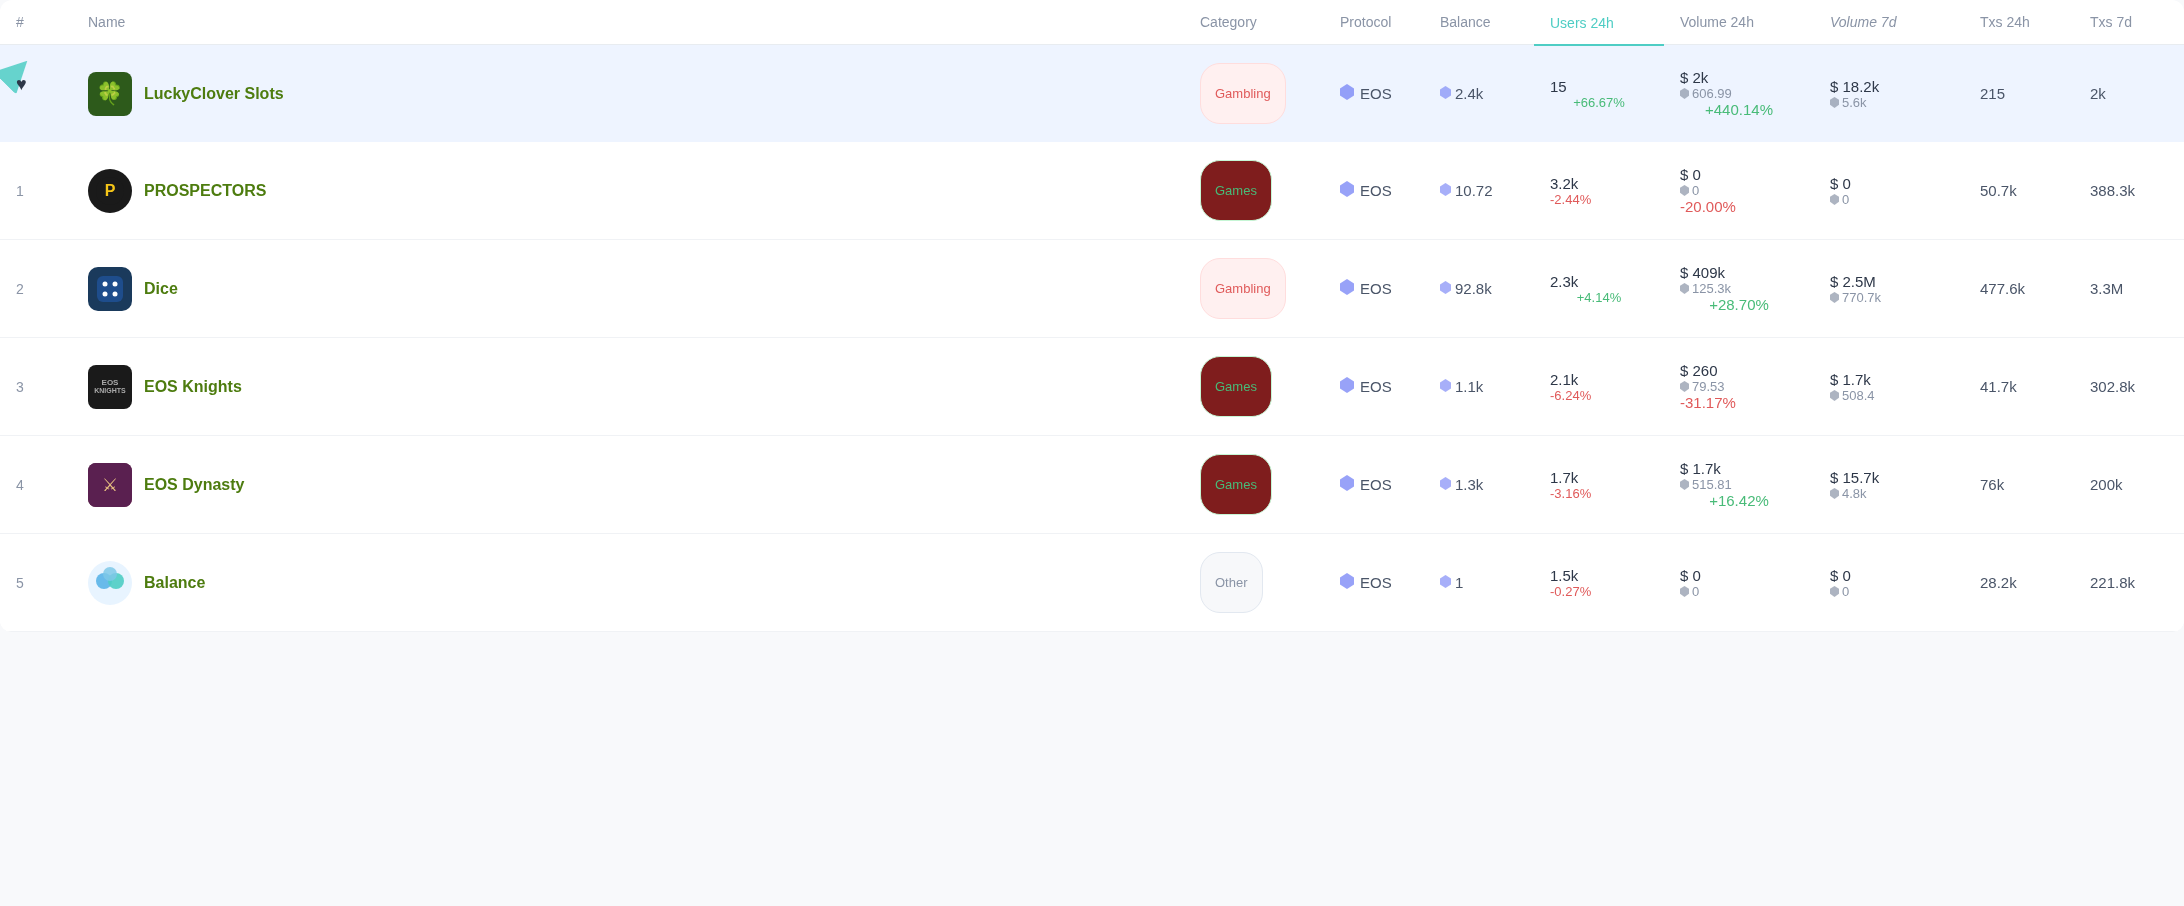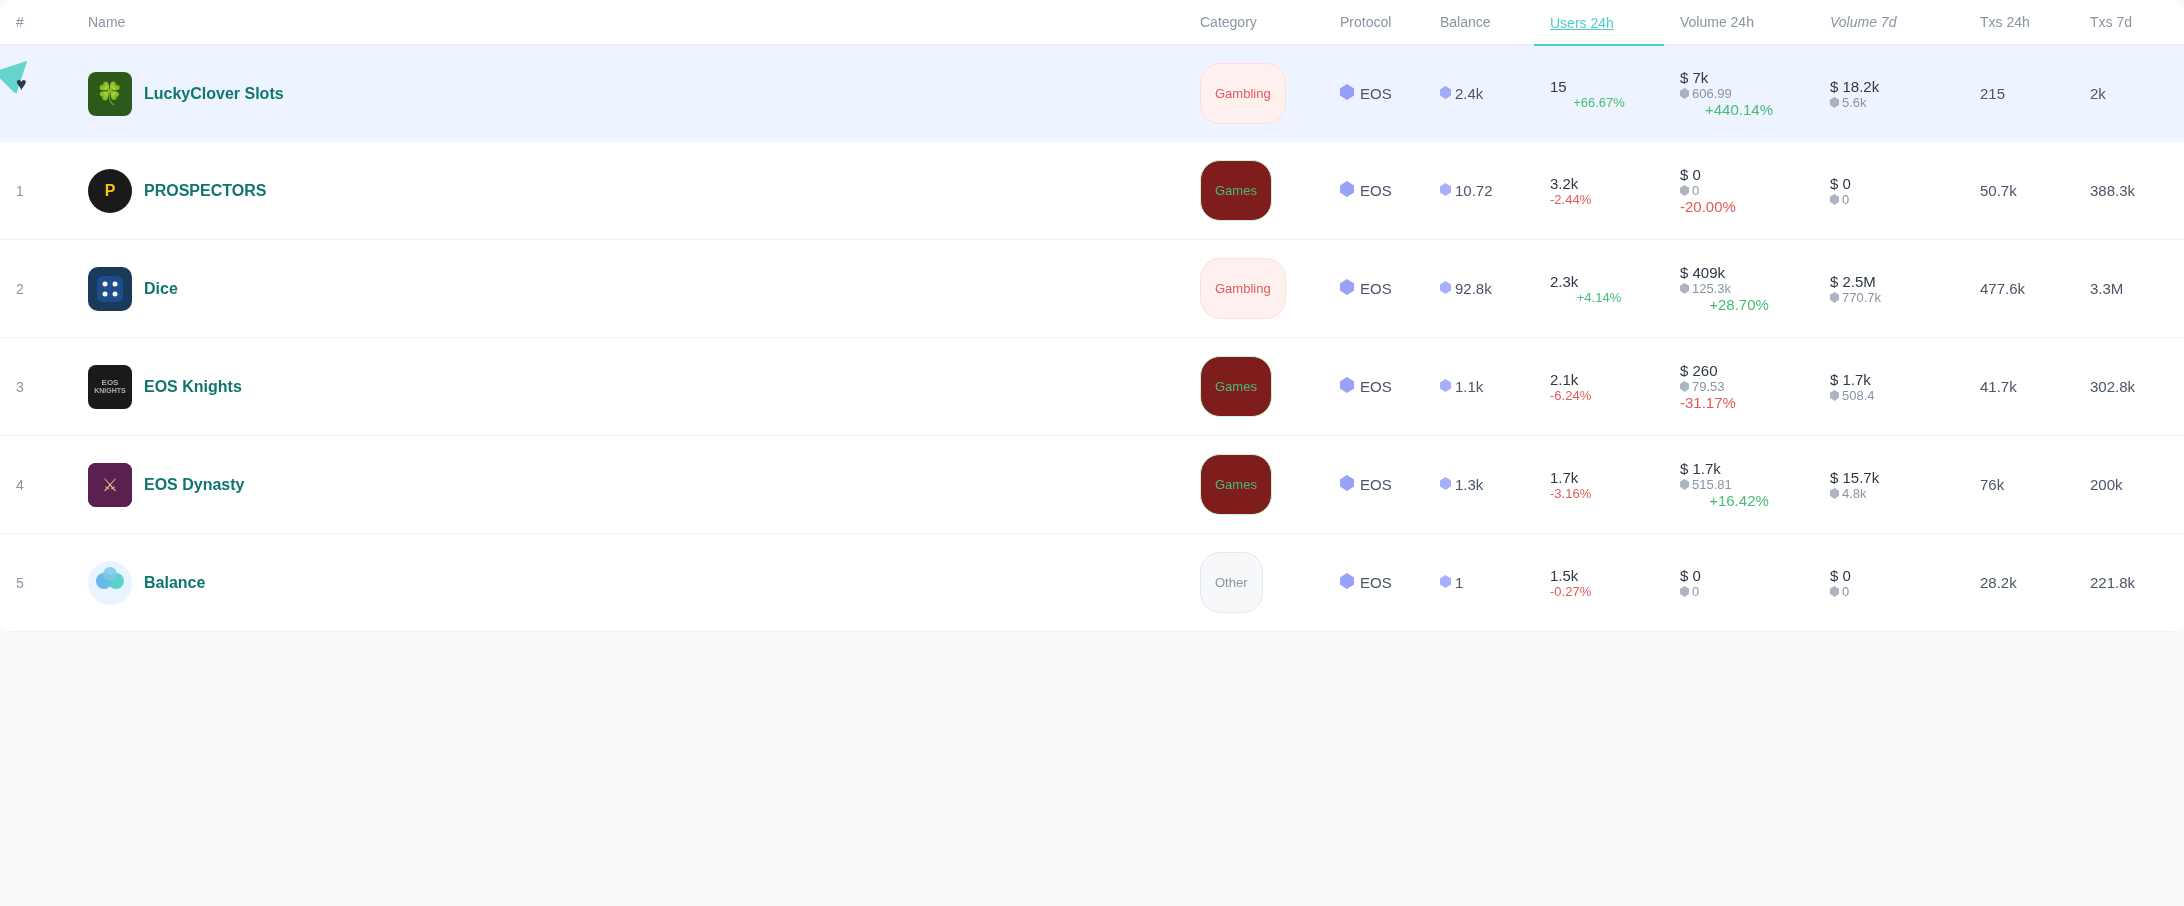--- a/index.html
+++ b/index.html
@@ -97,21 +97,21 @@
       font-size: 10px;
     }
     .icon-lumeos {
       background: #e8f4ff;
       color: #4a9eff;
       font-size: 22px;
     }
     .app-name {
       font-weight: 700;
       font-size: 16px;
-      color: #0f766e;
+      color: #4d7c0f;
     }
     .category-badge {
       display: inline-block;
       padding: 22px 14px;
       border-radius: 20px;
       font-size: 13px;
     }
     .badge-gambling {
       background: #fff0f0;
       color: #e05a5a;
@@ -171,21 +171,21 @@
     }
     .txs-cell {
       color: #4a5568;
       font-size: 15px;
     }
     .col-hash { width: 40px; }
     .col-name { min-width: 220px; }
     .col-category { width: 140px; }
     .col-protocol { width: 100px; }
     .col-balance { width: 110px; }
-    .col-users { width: 130px; text-decoration: underline; }
+    .col-users { width: 130px; }
     .col-vol24 { width: 150px; }
     .col-vol7d { width: 150px; font-style: italic; }
     .col-txs24 { width: 110px; }
     .col-txs7d { width: 110px; }
   </style>
 </head>
 <body>
 
 <div class="table-container">
   <table>
@@ -243,21 +243,21 @@
       </div>
     </td>
     <td>
       <div class="users-cell">
         <div class="main-val">15</div>
         <div class="change positive">+66.67%</div>
       </div>
     </td>
     <td>
       <div class="volume-cell">
-        <div class="dollar">$ 7k</div>
+        <div class="dollar">$ 2k</div>
         <div class="sub">
           <svg width="9" height="11" viewBox="0 0 9 11" fill="none">
             <path d="M4.5 0L0 2.8V7.7L4.5 11L9 7.7V2.8L4.5 0Z" fill="#8a94a6" opacity="0.7"></path>
           </svg>
           606.99
         </div>
         <div class="positive">+440.14%</div>
       </div>
     </td>
     <td>

